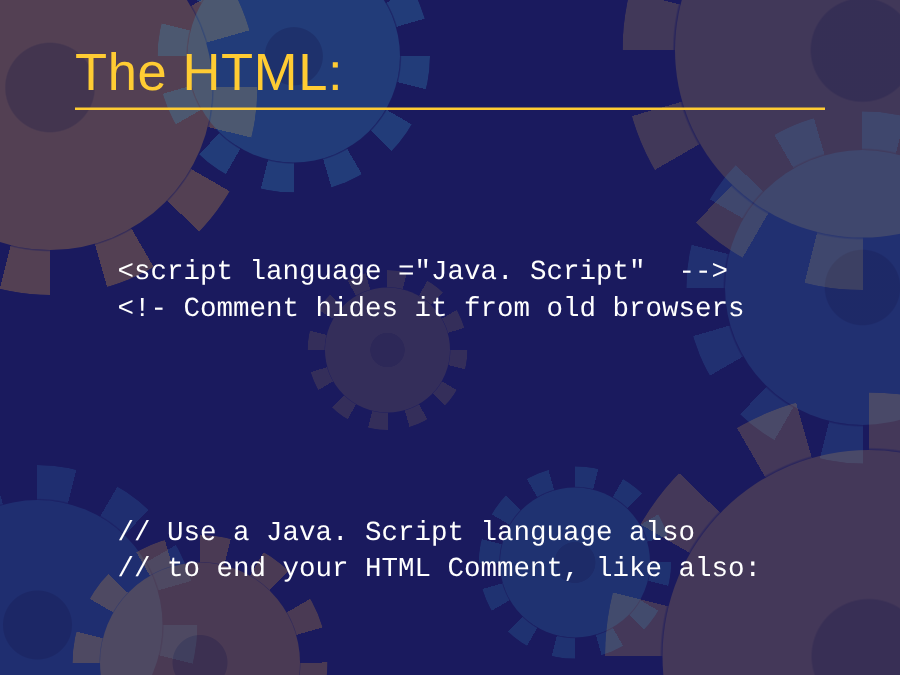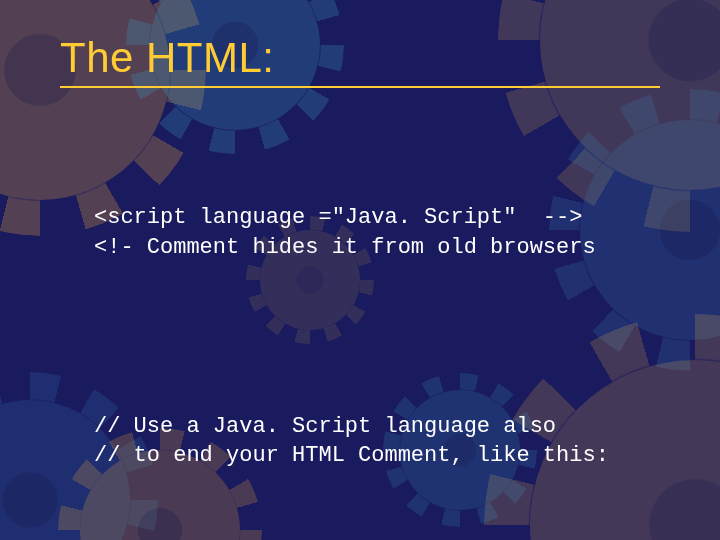--- a/index.html
+++ b/index.html
@@ -106,16 +106,16 @@
 <div class="slide">
   <div class="title">The HTML:</div>
   <div class="underline"></div>
 
   <div class="code">
     <div class="block">
 <span>&lt;script language ="Java. Script"  --&gt;</span>
 <span>&lt;!- Comment hides it from old browsers</span></div>
     <div class="block">
 <span>// Use a Java. Script language also</span>
-<span>// to end your HTML Comment, like this:</span></div>
+<span>// to end your HTML Comment, like also:</span></div>
     
   </div>
 </div>
 
 </body></html>

